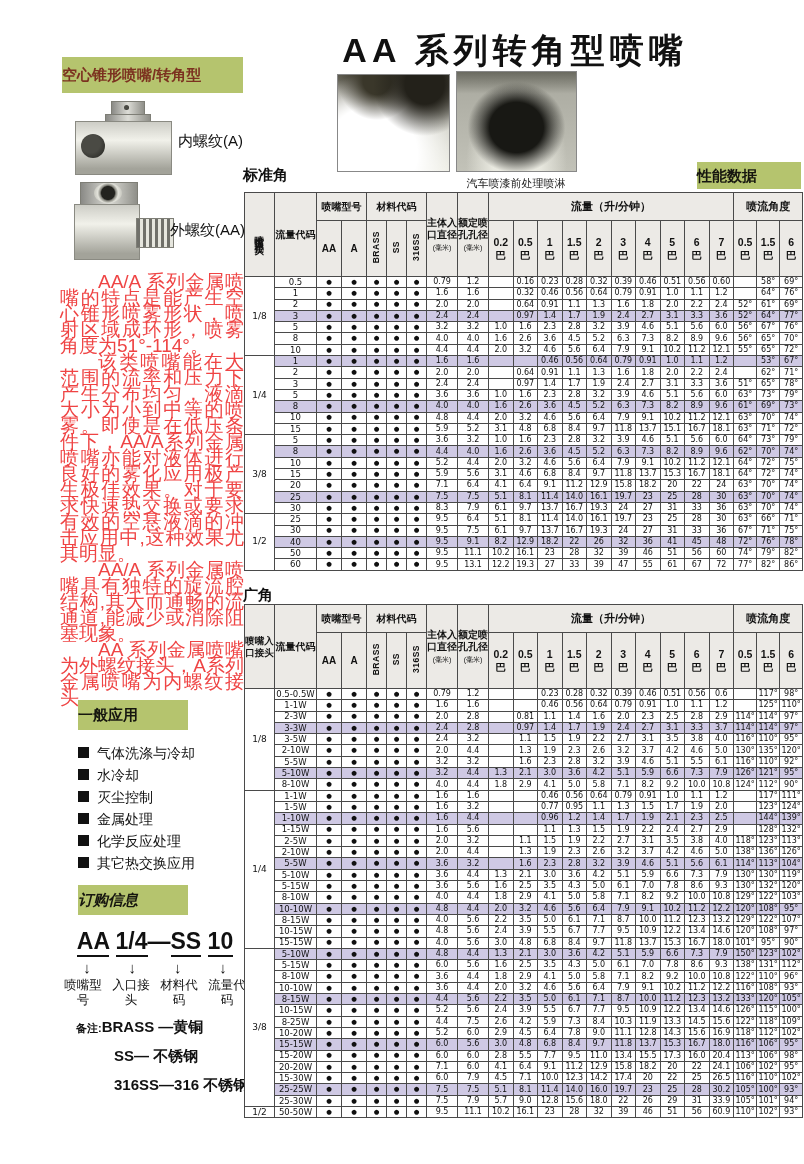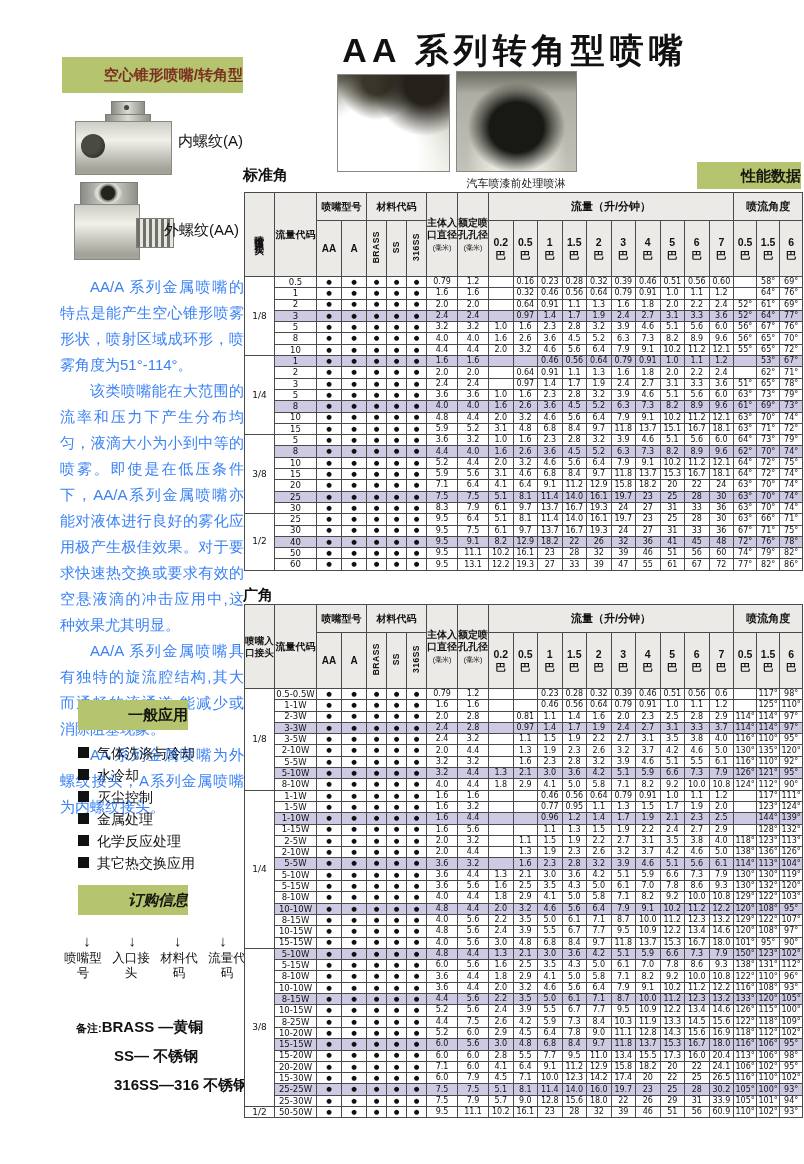--- a/index.html
+++ b/index.html
@@ -1,25 +1,25 @@
 <!DOCTYPE html>
 <html><head>
 <meta charset="utf-8">
 <style>
   html,body{margin:0;padding:0;background:#fff;}
   #page{position:relative;width:804px;height:1164px;background:#fff;overflow:hidden;
         font-family:"Liberation Sans","DejaVu Sans",sans-serif;color:#1a1a1a;}
   .abs{position:absolute;}
-  .badge{background:#b5c46e;text-align:right;font-weight:bold;font-size:15px;color:#16160f;}
+  .badge{background:#b5c46e;text-align:left;font-weight:bold;font-size:15px;color:#16160f;}
   .badge.red{color:#7c3220;}
   .ptitle{font-weight:bold;font-size:34px;letter-spacing:5px;text-align:center;color:#111;}
   .seclabel{font-weight:bold;font-size:15px;color:#111;}
   .photo{border:1px solid #888;}
   .caption{font-size:11px;text-align:center;color:#222;}
-  .intro p{margin:0;text-indent:2em;font-size:15px;line-height:26px;text-align:justify;color:#3b82f6;}
+  .intro p{margin:0;text-indent:2em;font-size:19px;line-height:16px;text-align:justify;color:#ef4444;}
   .applist .item{font-size:14px;height:22px;line-height:22px;color:#111;}
   .applist .sq{display:inline-block;width:11px;height:11px;background:#111;margin-right:8px;}
   .ordercode{font-weight:bold;font-size:23px;color:#111;white-space:nowrap;}
   .ordercode .seg{border-bottom:2px solid #111;padding-bottom:1px;}
   .arrow{font-size:15px;color:#111;text-align:center;}
   .plabel{font-size:12.5px;line-height:15px;text-align:center;color:#111;}
   .notes div{font-weight:bold;font-size:15px;color:#111;margin-left:14px;}
   .notes .pre{font-size:11px;}
   
   table.dtable{border-collapse:collapse;table-layout:fixed;width:558px;position:absolute;background:#fff;}
@@ -62,21 +62,21 @@
     <div class="fithole" style="left:6px;top:33px;width:24px;height:24px;"></div>
   </div>
   <div class="abs" style="left:178px;top:132px;font-size:15px;color:#111;">内螺纹(A)</div>
 
   <div class="fit" style="left:72px;top:180px;width:102px;height:86px;">
     <div class="fitcap" style="left:8px;top:2px;width:56px;height:22px;"></div>
     <div class="fitdonut" style="left:22px;top:3px;width:28px;height:20px;"></div>
     <div class="fitbody" style="left:2px;top:24px;width:64px;height:54px;"></div>
     <div class="fitthread" style="left:64px;top:38px;width:36px;height:28px;"></div>
   </div>
-  <div class="abs" style="left:164px;top:221px;font-size:15px;color:#111;">外螺纹(AA)</div>
+  <div class="abs" style="left:170px;top:221px;font-size:15px;color:#111;">外螺纹(AA)</div>
 
   <div class="abs intro" style="left:60px;top:274px;width:184px;">
     <p>AA/A 系列金属喷嘴的特点是能产生空心锥形喷雾形状，喷射区域成环形，喷雾角度为51°-114°。</p>
     <p>该类喷嘴能在大范围的流率和压力下产生分布均匀，液滴大小为小到中等的喷雾。即使是在低压条件下，AA/A系列金属喷嘴亦能对液体进行良好的雾化应用极产生极佳效果。对于要求快速热交换或要求有效的空悬液滴的冲击应用中,这种效果尤其明显。</p>
     <p>AA/A 系列金属喷嘴具有独特的旋流腔结构,其大而通畅的流通道,能减少或消除阻塞现象。</p>
     <p>AA 系列金属喷嘴为外螺纹接头，A系列金属喷嘴为内螺纹接头。</p>
   </div>
 
   <div class="abs badge" style="left:78px;top:700px;width:110px;height:30px;line-height:30px;">一般应用</div>
 
@@ -85,20 +85,23 @@
     <div class="item"><span class="sq"></span><span>水冷却</span></div>
     <div class="item"><span class="sq"></span><span>灭尘控制</span></div>
     <div class="item"><span class="sq"></span><span>金属处理</span></div>
     <div class="item"><span class="sq"></span><span>化学反应处理</span></div>
     <div class="item"><span class="sq"></span><span>其它热交换应用</span></div>
   </div>
 
   <div class="abs badge" style="left:78px;top:885px;width:110px;height:30px;line-height:30px;font-style:italic;">订购信息</div>
 
   <div class="abs" style="left:62px;top:928px;width:186px;">
+    <div class="ordercode" style="text-align:center;">
+      <span class="seg">AA</span><span> </span><span class="seg">1/4</span><span>—</span><span class="seg">SS</span><span> </span><span class="seg">10</span>
+    </div>
     <div style="display:flex;justify-content:space-between;margin-top:4px;padding:0 6px;">
       <div class="arrow" style="width:38px;">↓</div>
       <div class="arrow" style="width:38px;">↓</div>
       <div class="arrow" style="width:38px;">↓</div>
       <div class="arrow" style="width:38px;">↓</div>
     </div>
     <div style="display:flex;justify-content:space-between;margin-top:2px;">
       <div class="plabel" style="width:42px;">喷嘴型号</div>
       <div class="plabel" style="width:42px;">入口接头</div>
       <div class="plabel" style="width:42px;">材料代码</div>

